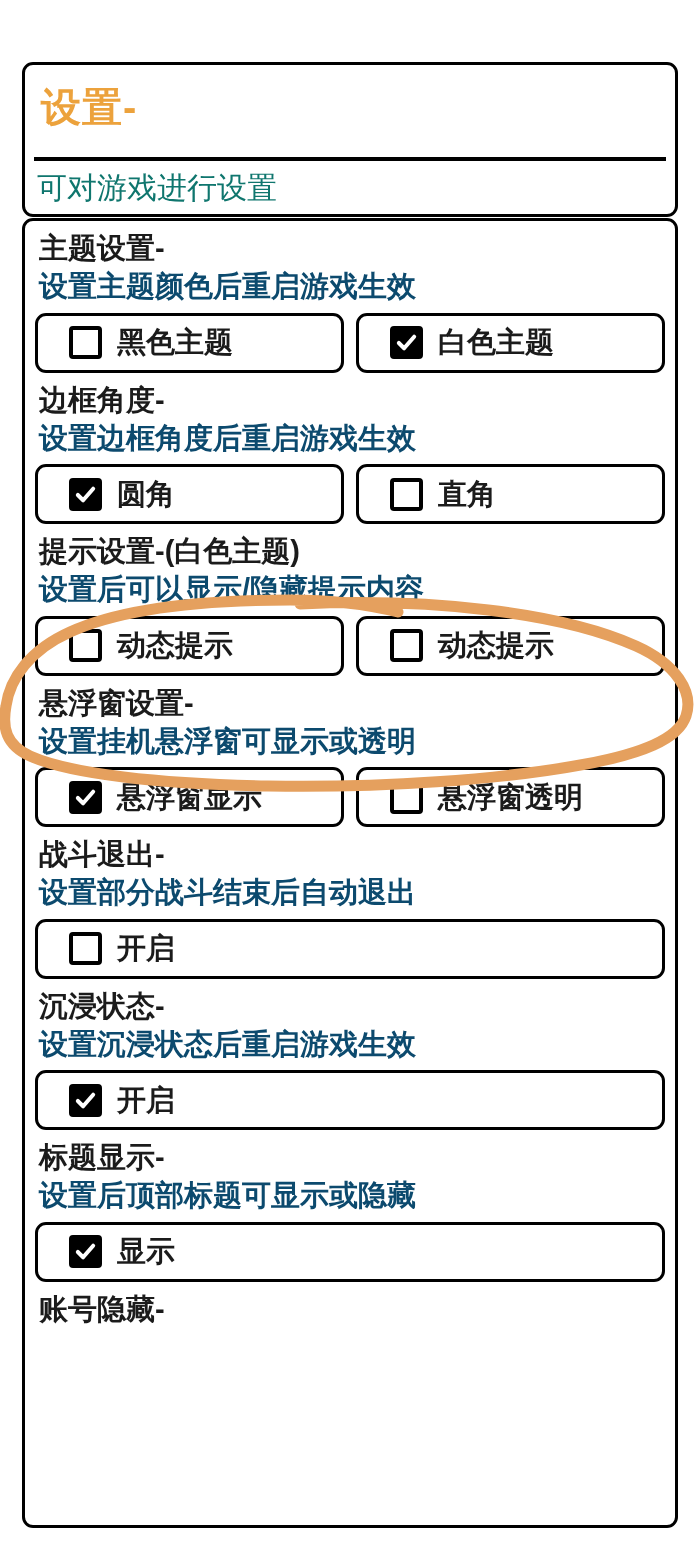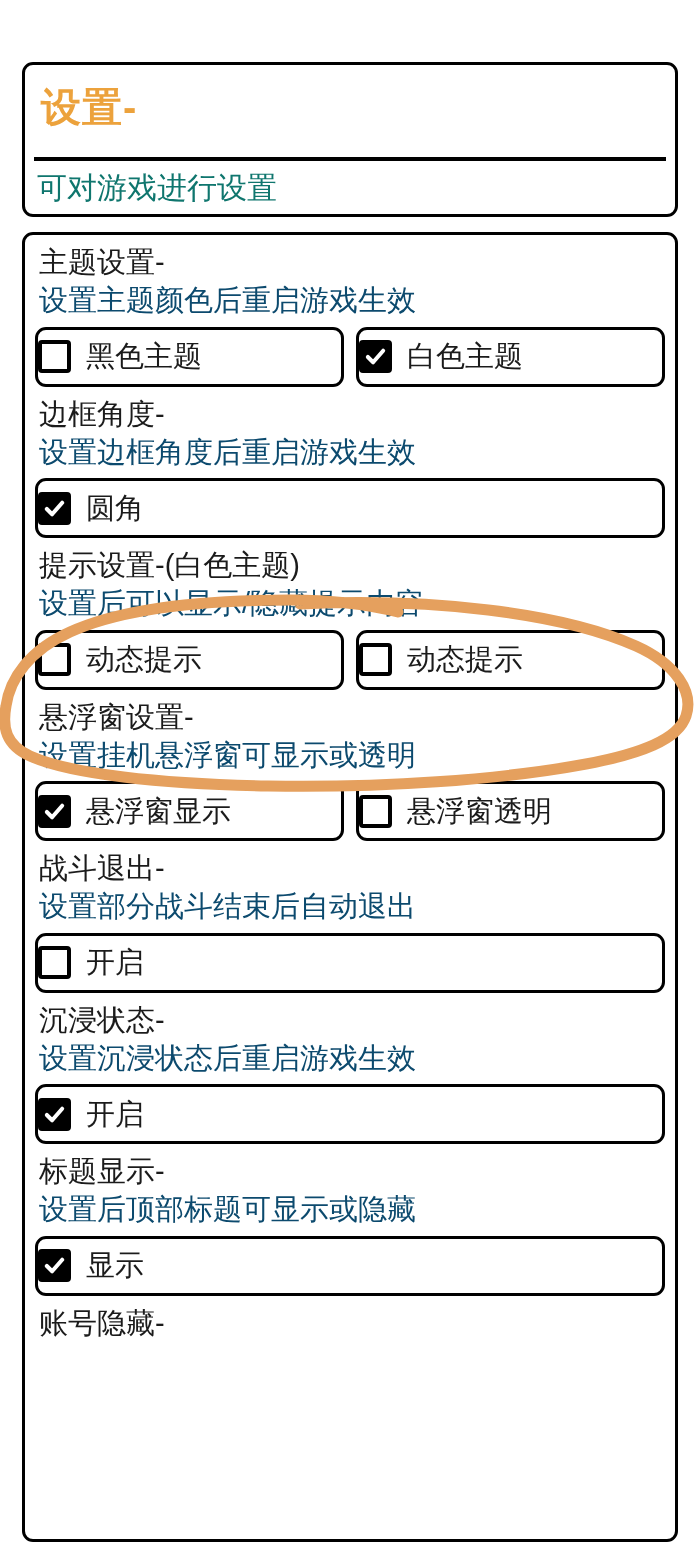--- a/index.html
+++ b/index.html
@@ -32,42 +32,42 @@
   .title-divider {
     position: absolute; left: 9px; top: 92px;
     width: 632px; height: 4px; background: #000;
   }
   .page-subtitle {
     position: absolute; left: 12px; top: 104px;
     font-size: 30px; color: #0f766e; line-height: 1.25;
   }
 
   
-  #settings-card { top: 232px; height: 1310px; padding: 8px 10px 0 10px; }
+  #settings-card { top: 218px; height: 1310px; padding: 8px 10px 0 10px; font-weight: bold; }
 
   .section { position: relative; padding: 0 0 8px 0; }
   .section-title {
     font-size: 29px; color: #1b1b1b; line-height: 1.32;
     padding-left: 4px;
   }
   .section-desc {
     font-size: 29px; color: #0c4a6e; line-height: 1.32;
     padding-left: 4px;
   }
   .options {
     display: flex; gap: 12px; margin-top: 7px;
   }
   .option {
     flex: 1 1 0;
     height: 60px;
     border: 3px solid #000;
     border-radius: 11px;
     background: #fff;
     display: flex; align-items: center;
-    padding-left: 0;
+    padding-left: 31px;
     gap: 15px;
   }
   .option.full { flex: 0 0 100%; }
 
   .checkbox {
     width: 33px; height: 33px;
     border-radius: 4px;
     flex: 0 0 auto;
     display: flex; align-items: center; justify-content: center;
   }
@@ -118,20 +118,24 @@
           <div class="section-title">边框角度-</div>
           <div class="section-desc">设置边框角度后重启游戏生效</div>
           <div class="options">
             <div class="option">
               <span class="checkbox on">
                 <svg viewBox="0 0 24 24">
                   <path d="M4 12.5 L9.5 18 L20 6" fill="none" stroke="#ffffff" stroke-width="4.2" stroke-linecap="round" stroke-linejoin="round"></path>
                 </svg>
               </span>
               <span class="option-label">圆角</span>
+            </div>
+            <div class="option">
+              <span class="checkbox off"></span>
+              <span class="option-label">直角</span>
             </div>
           </div>
         </div>
         <div class="section">
           <div class="section-title">提示设置-(白色主题)</div>
           <div class="section-desc">设置后可以显示/隐藏提示内容</div>
           <div class="options">
             <div class="option">
               <span class="checkbox off"></span>
               <span class="option-label">动态提示</span>

